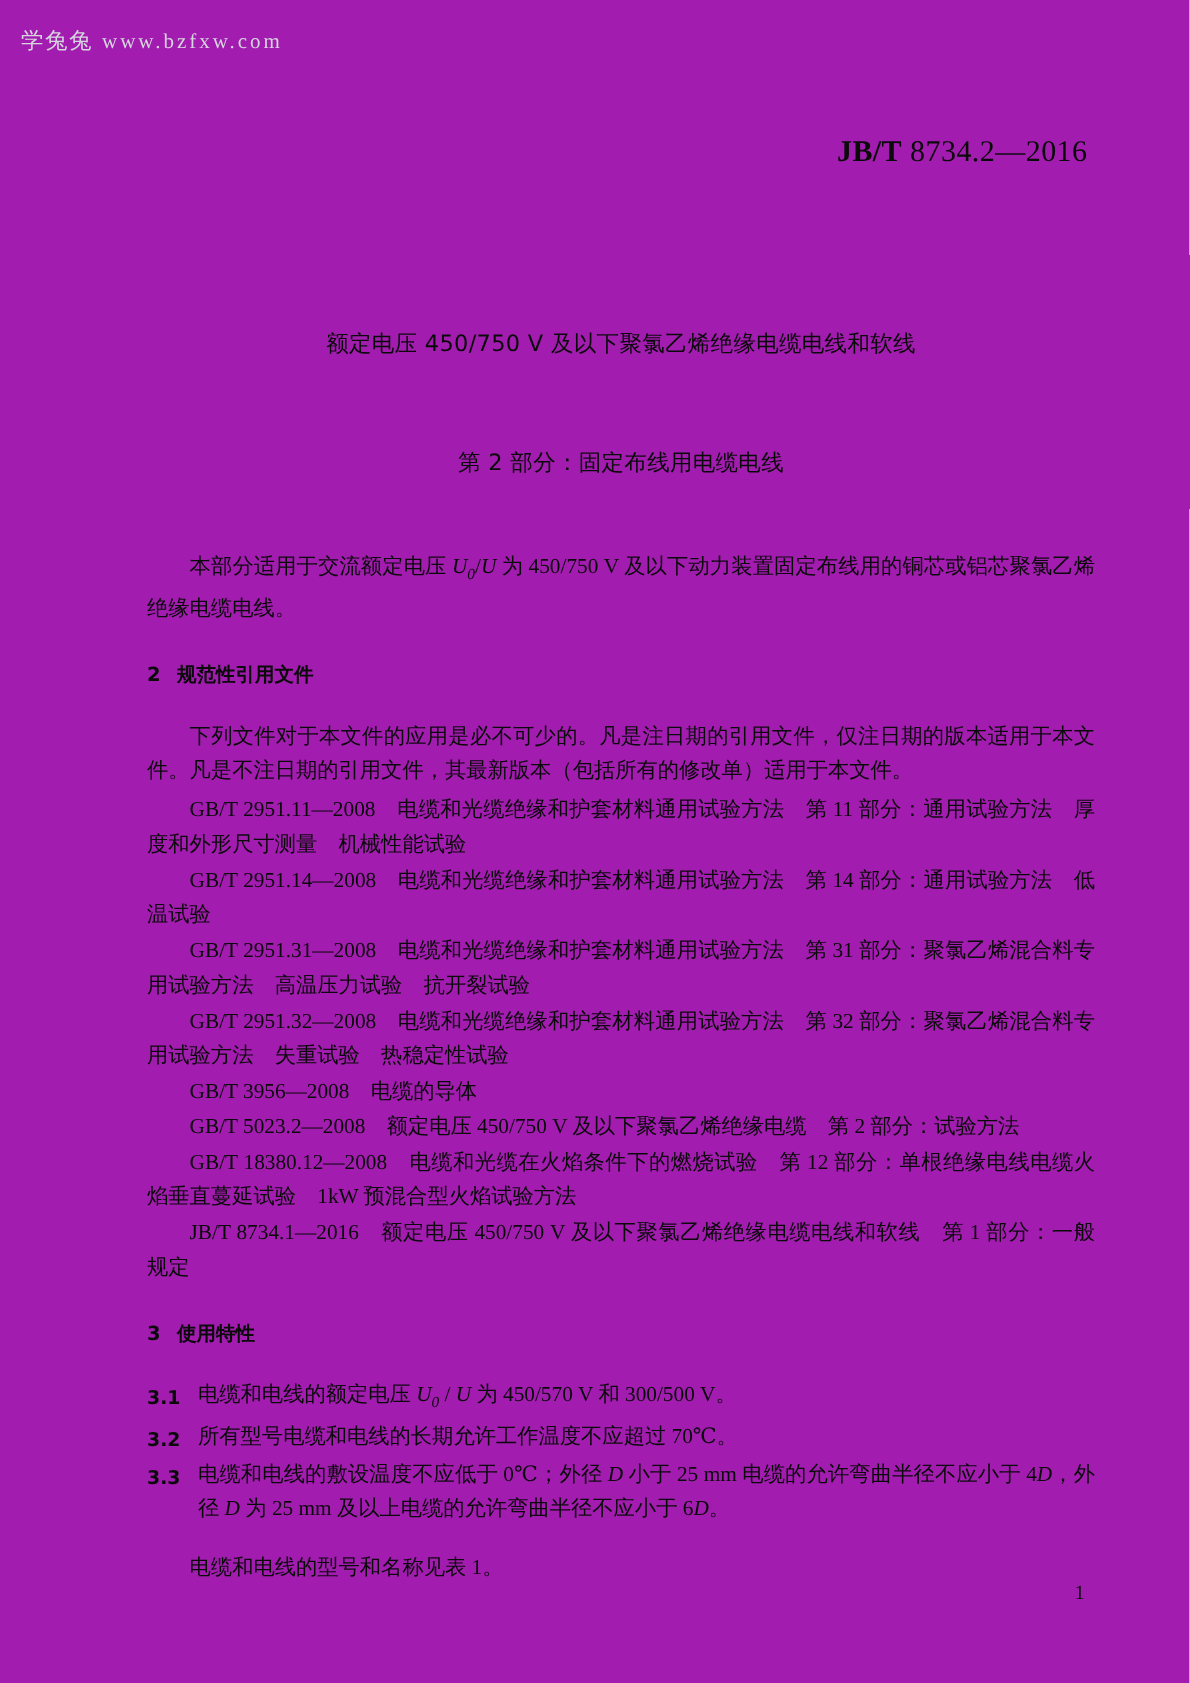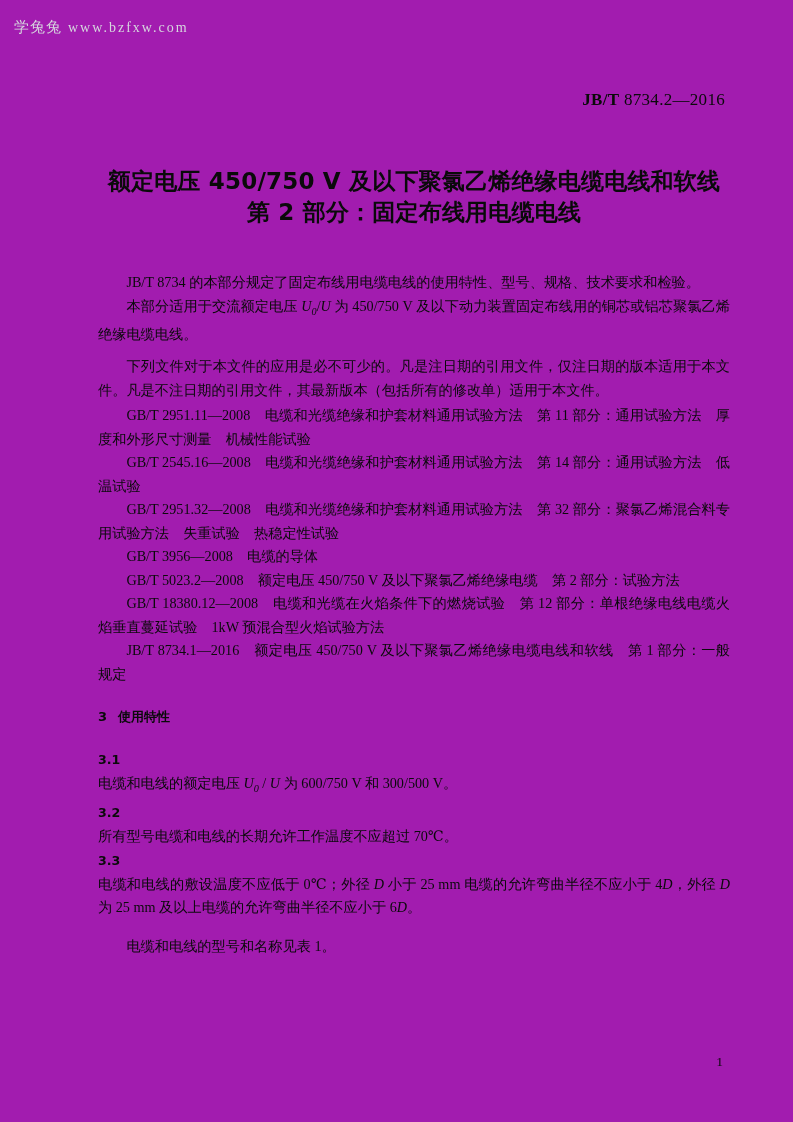--- a/index.html
+++ b/index.html
@@ -33,45 +33,46 @@
     letter-spacing: 2px;
     font-size: 14px;
     margin-left: 6px;
   }
 
   
   .doc-header {
     position: absolute;
     top: 90px;
     right: 68px;
-    font-size: 17px;
+    font-size: 20px;
     letter-spacing: 0.3px;
     white-space: nowrap;
   }
   .doc-header .hdr-code { font-weight: bold; }
 
   
   .content {
     position: absolute;
     left: 98px;
     top: 166px;
     width: 632px;
   }
 
   
   .title-block {
     text-align: center;
     margin-bottom: 34px;
   }
   .title-line {
     font-family: "DejaVu Sans", "Liberation Sans", sans-serif;
-    font-weight: bold;
-    font-size: 23px;
+    font-weight: normal;
+    font-size: 15px;
     line-height: 31px;
     letter-spacing: 0.2px;
+    margin-top: 48px;
   }
 
   
   .sec-head {
     font-family: "DejaVu Sans", "Liberation Sans", sans-serif;
     font-weight: bold;
     font-size: 13px;
     margin-top: 22px;
     margin-bottom: 12px;
   }
@@ -84,21 +85,20 @@
     line-height: 23.5px;
     text-align: justify;
     text-justify: inter-ideograph;
   }
   p.indent { text-indent: 2em; }
   .clause {
     display: flex;
     font-size: 14.2px;
     line-height: 23.5px;
     margin: 0;
-    flex-direction: column;
   }
   .clause-num {
     font-family: "DejaVu Sans", "Liberation Sans", sans-serif;
     font-weight: bold;
     font-size: 12.6px;
     min-width: 34px;
     padding-top: 1px;
   }
   .clause-body {
     flex: 1;
@@ -142,43 +142,46 @@
   </div>
 
   <div class="content">
 
     <div class="title-block">
       <div class="title-line">额定电压 450/750 V 及以下聚氯乙烯绝缘电缆电线和软线</div>
       <div class="title-line">第 2 部分：固定布线用电缆电线</div>
     </div>
 
     <div class="gap-sm"></div>
-    <p class="para indent">JB/T 8734 的本部分规定了固定布线用电缆电线的使用特性、型号、规格、技术要求和检验。</p>
     <p class="para indent"><span>本部分适用于交流额定电压 </span><i class="sym"><span>U</span><sub>0</sub></i><span>/</span><i class="sym">U</i><span> 为 450/750 V 及以下动力装置固定布线用的铜芯或铝芯聚氯乙烯绝缘电缆电线。</span></p>
 
+    <div class="sec-head">
+      <span class="num">2</span><span>规范性引用文件</span>
+    </div>
     <div class="gap-sm"></div>
     <p class="para indent">下列文件对于本文件的应用是必不可少的。凡是注日期的引用文件，仅注日期的版本适用于本文件。凡是不注日期的引用文件，其最新版本（包括所有的修改单）适用于本文件。</p>
     <div class="ref-list">
       <p class="ref-item">GB/T 2951.11—2008　电缆和光缆绝缘和护套材料通用试验方法　第 11 部分：通用试验方法　厚度和外形尺寸测量　机械性能试验</p>
-      <p class="ref-item">GB/T 2545.16—2008　电缆和光缆绝缘和护套材料通用试验方法　第 14 部分：通用试验方法　低温试验</p>
+      <p class="ref-item">GB/T 2951.14—2008　电缆和光缆绝缘和护套材料通用试验方法　第 14 部分：通用试验方法　低温试验</p>
+      <p class="ref-item">GB/T 2951.31—2008　电缆和光缆绝缘和护套材料通用试验方法　第 31 部分：聚氯乙烯混合料专用试验方法　高温压力试验　抗开裂试验</p>
       <p class="ref-item">GB/T 2951.32—2008　电缆和光缆绝缘和护套材料通用试验方法　第 32 部分：聚氯乙烯混合料专用试验方法　失重试验　热稳定性试验</p>
       <p class="ref-item">GB/T 3956—2008　电缆的导体</p>
       <p class="ref-item">GB/T 5023.2—2008　额定电压 450/750 V 及以下聚氯乙烯绝缘电缆　第 2 部分：试验方法</p>
       <p class="ref-item">GB/T 18380.12—2008　电缆和光缆在火焰条件下的燃烧试验　第 12 部分：单根绝缘电线电缆火焰垂直蔓延试验　1kW 预混合型火焰试验方法</p>
       <p class="ref-item">JB/T 8734.1—2016　额定电压 450/750 V 及以下聚氯乙烯绝缘电缆电线和软线　第 1 部分：一般规定</p>
     </div>
 
     <div class="sec-head">
       <span class="num">3</span><span>使用特性</span>
     </div>
     <div class="gap-sm"></div>
 
     <div class="clause">
       <div class="clause-num">3.1</div>
-      <div class="clause-body"><span>电缆和电线的额定电压 </span><i class="sym"><span>U</span><sub>0</sub></i><span> / </span><i class="sym">U</i><span> 为 600/750 V 和 300/500 V。</span></div>
+      <div class="clause-body"><span>电缆和电线的额定电压 </span><i class="sym"><span>U</span><sub>0</sub></i><span> / </span><i class="sym">U</i><span> 为 450/570 V 和 300/500 V。</span></div>
     </div>
 
     <div class="clause">
       <div class="clause-num">3.2</div>
       <div class="clause-body">所有型号电缆和电线的长期允许工作温度不应超过 70℃。</div>
     </div>
 
     <div class="clause">
       <div class="clause-num">3.3</div>
       <div class="clause-body"><span>电缆和电线的敷设温度不应低于 0℃；外径 </span><i class="sym">D</i><span> 小于 25 mm 电缆的允许弯曲半径不应小于 4</span><i class="sym">D</i><span>，外径 </span><i class="sym">D</i><span> 为 25 mm 及以上电缆的允许弯曲半径不应小于 6</span><i class="sym">D</i><span>。</span></div>

